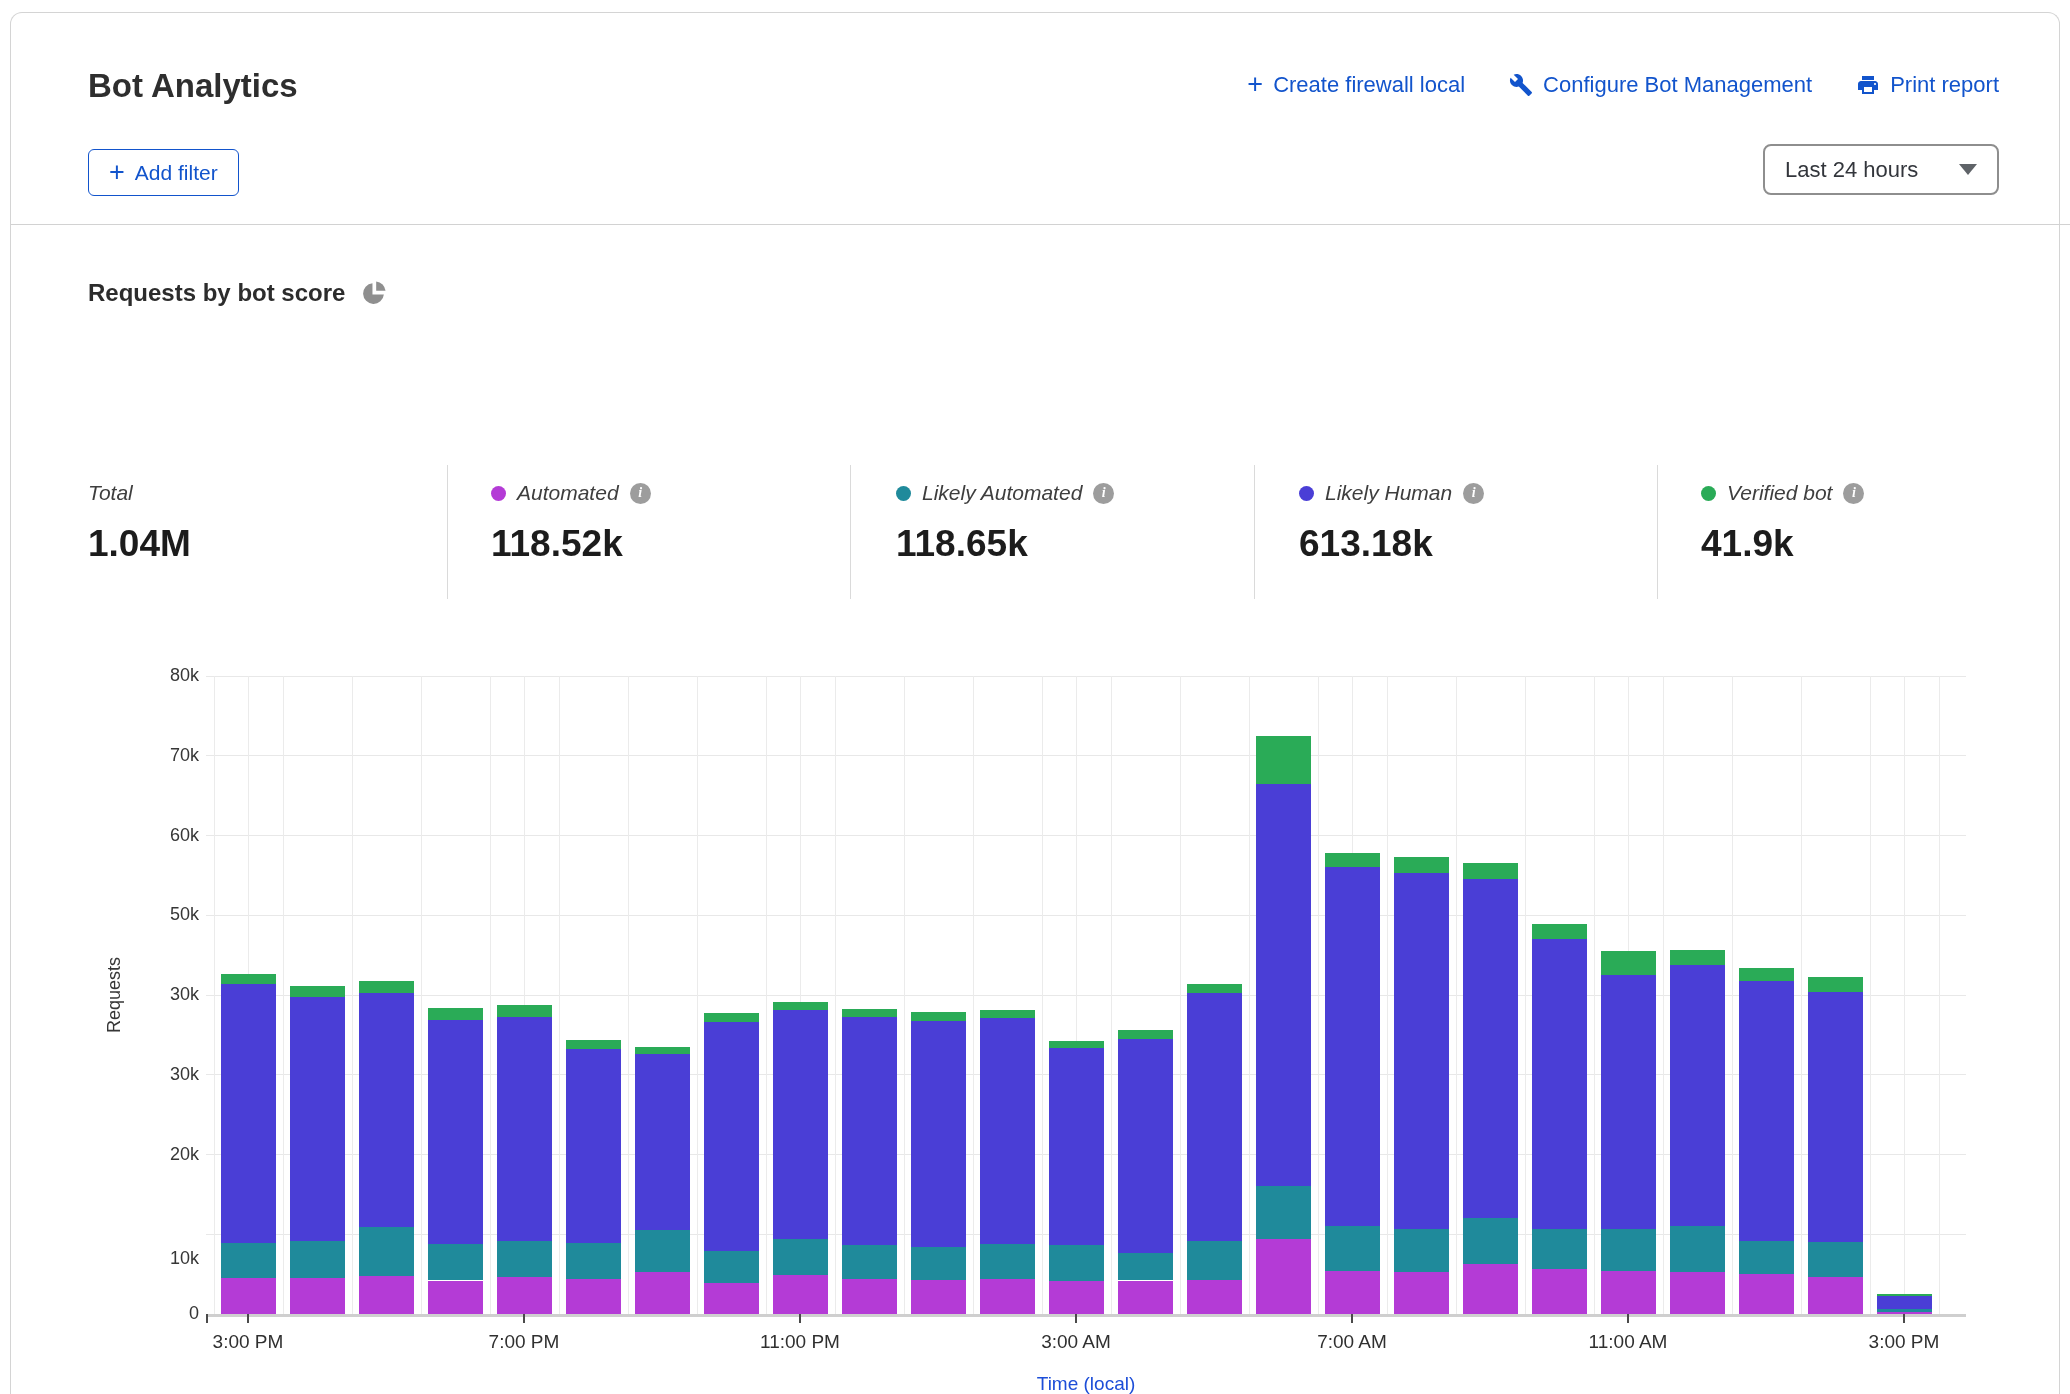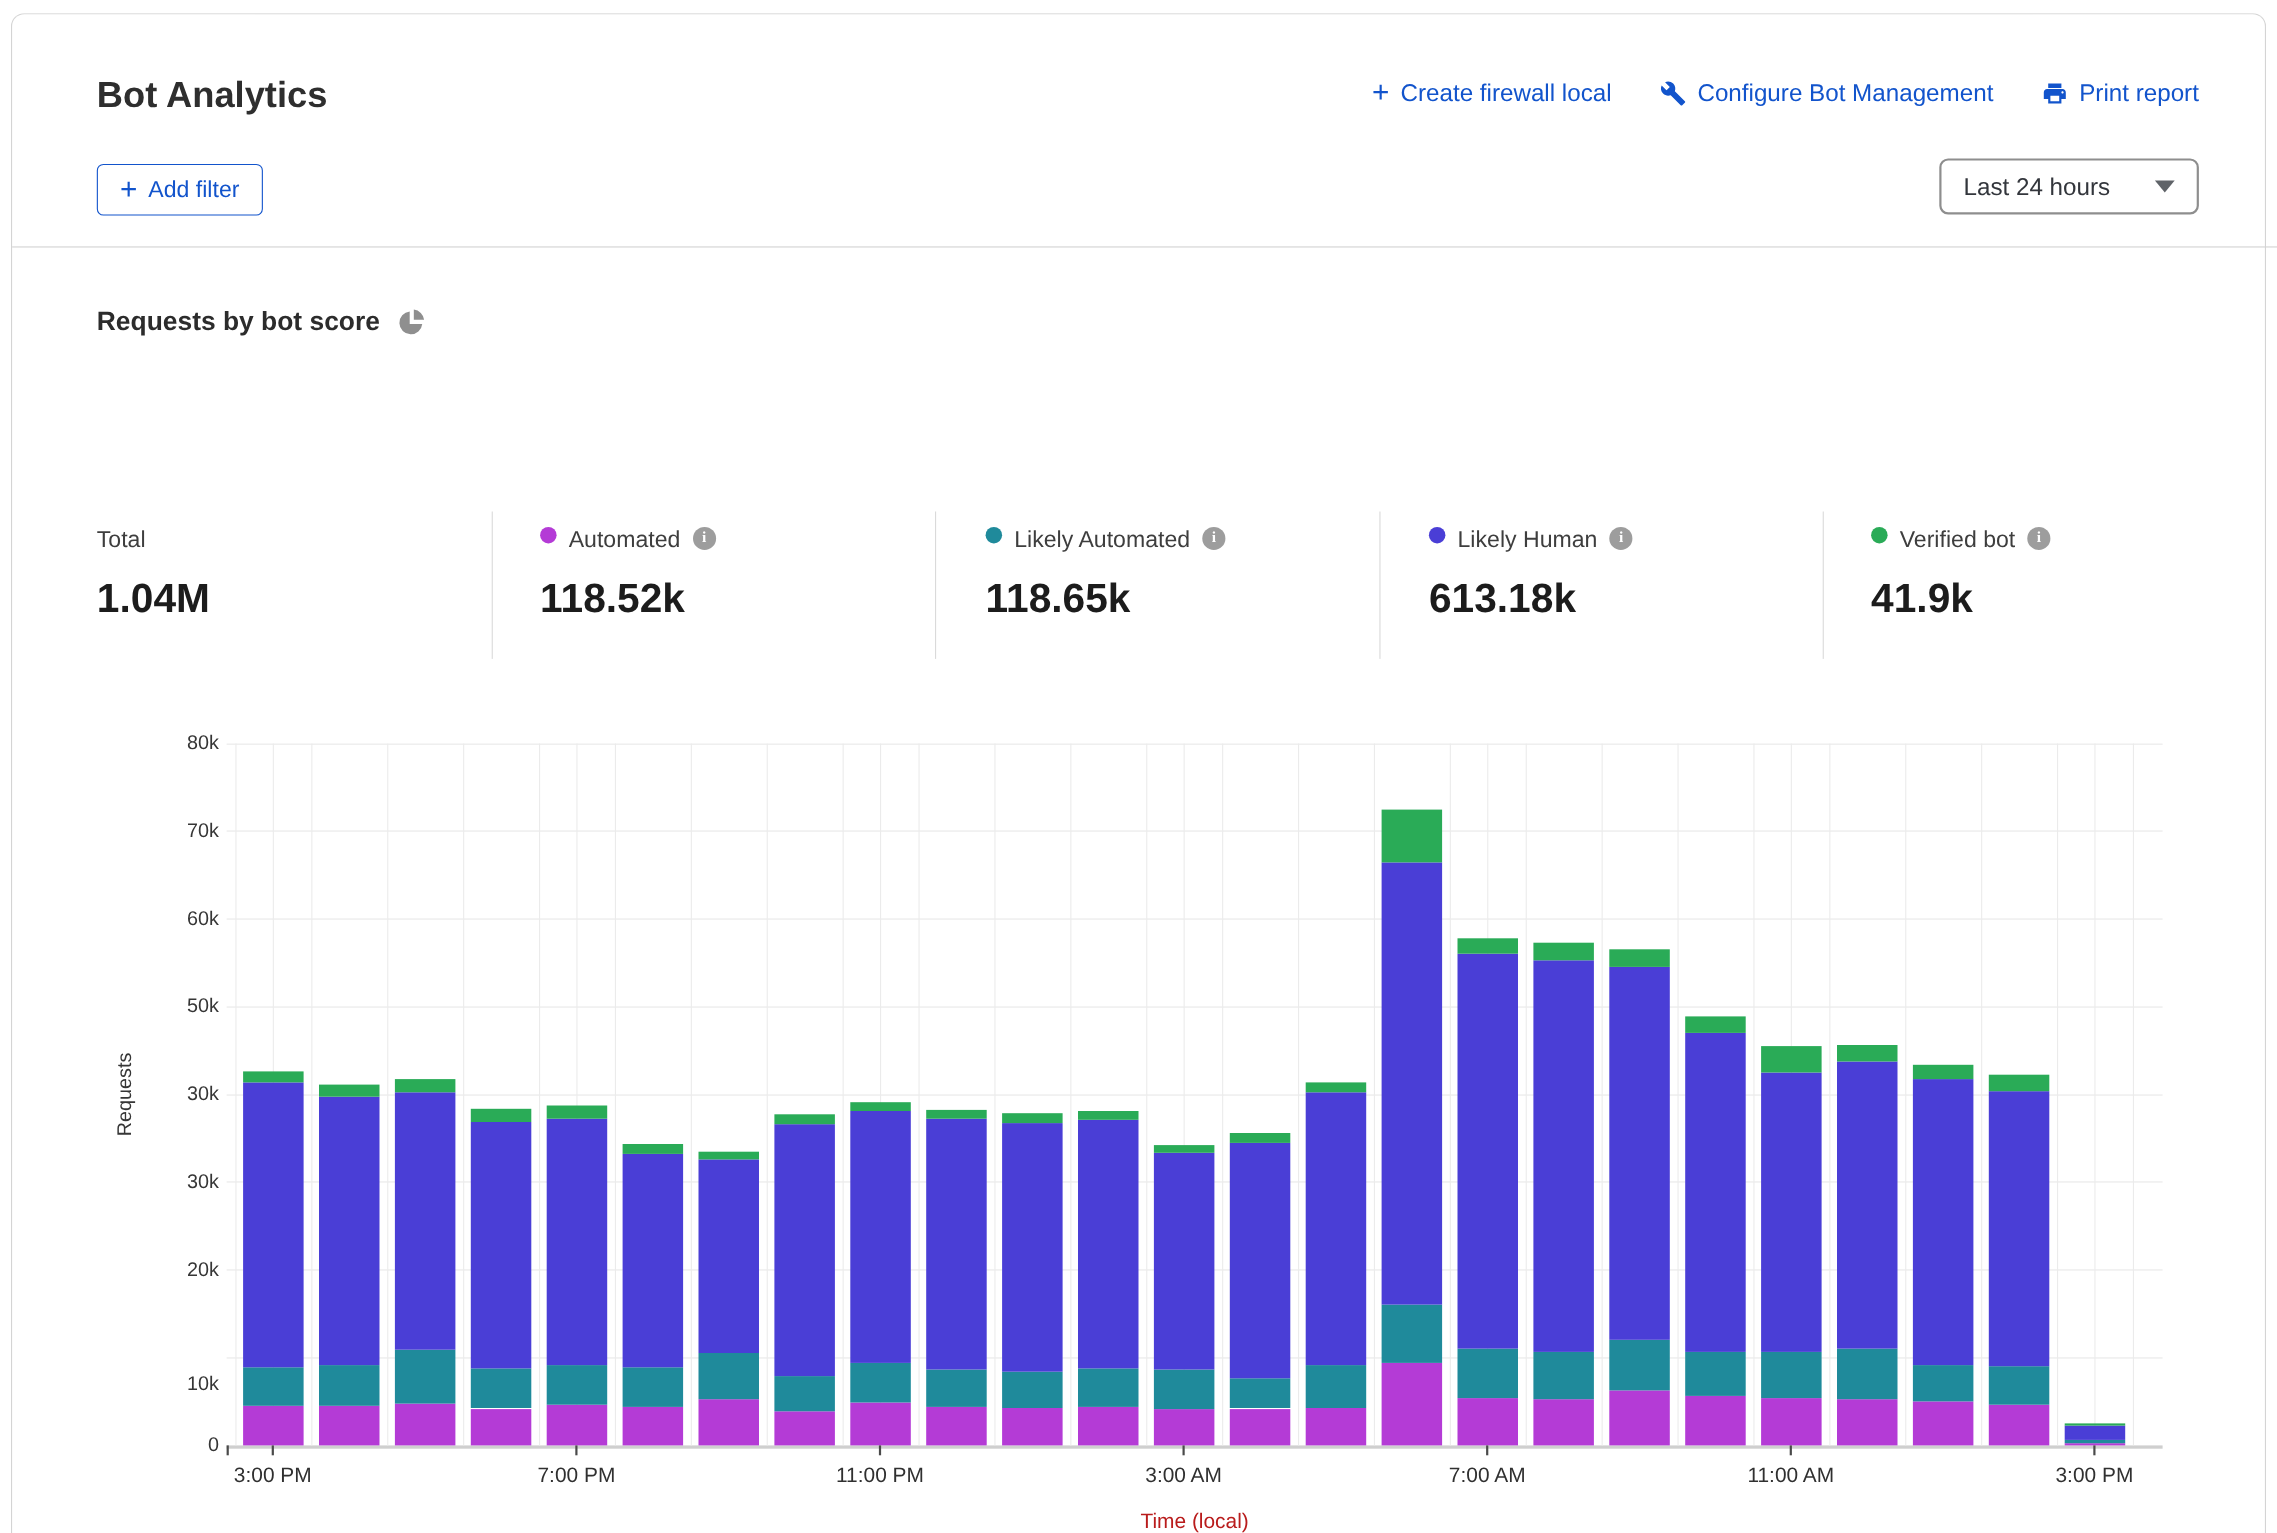--- a/index.html
+++ b/index.html
@@ -15,41 +15,41 @@
                 color:#1254cc; font-size:21px; cursor:pointer; font-family:inherit; }
   .dropdown { position:absolute; right:60px; top:131px; width:236px; height:51px; border:2px solid #8e8e8e;
               border-radius:8px; background:#fff; display:flex; align-items:center; justify-content:space-between;
               padding:0 20px; font-size:22px; color:#33363c; cursor:pointer; }
   .caret { width:0; height:0; border-left:9px solid transparent; border-right:9px solid transparent;
            border-top:11px solid #5f6368; }
   .header-divider { position:absolute; left:0; top:211px; width:2070px; height:1px; background:#d2d2d2; }
   .section-title-row { position:absolute; left:77px; top:266px; display:flex; align-items:center; gap:16px; }
   .section-title { font-size:24px; font-weight:700; color:#2c2c2c; }
   .stat-col { position:absolute; top:466px; }
-  .stat-label-row { display:flex; align-items:flex-start; gap:11px; height:28px; }
+  .stat-label-row { display:flex; align-items:center; gap:11px; height:28px;font-style:italic; }
   .stat-dot { width:15px; height:15px; border-radius:50%; flex:0 0 auto; }
   .stat-label { font-size:21px; color:#3e3e3e; }
   .info-icon { width:21px; height:21px; border-radius:50%; background:#9d9d9d; color:#fff; font-size:14px;
                font-weight:700; display:flex; align-items:center; justify-content:center; font-family:"Liberation Serif",serif; }
   .stat-value { margin-top:16px; font-size:37px; font-weight:700; color:#1c1c1c; }
   .stat-sep { position:absolute; top:452px; width:1px; height:134px; background:#dadada; }
   
   #plot { position:absolute; left:195px; top:635px; width:1760px; height:666px; }
   .hgrid { position:absolute; left:0; width:1760px; height:1px; background:#e8e8e8; }
   .hgrid.axis { height:3px; background:#cfcfcf; }
   .vgrid { position:absolute; top:28px; width:1px; height:638px; background:#ebebeb; }
   .bar-seg { position:absolute; }
   .xtick { position:absolute; top:666px; width:2px; height:9px; background:#4a4a4a; }
   #y-labels { position:absolute; left:92px; top:635px; width:96px; height:666px; }
   .ylab { position:absolute; right:0; width:96px; text-align:right; font-size:18px; color:#363636; }
   #x-labels { position:absolute; left:195px; top:1318px; width:1760px; height:30px; }
   .xlab { position:absolute; width:160px; text-align:center; font-size:19px; color:#303030; }
   .axis-title-y { position:absolute; left:103px; top:982px; transform:translate(-50%,-50%) rotate(-90deg);
                   transform-origin:center; font-size:18px; color:#363636; white-space:nowrap; }
-  .axis-title-x { position:absolute; left:195px; top:1360px; width:1760px; text-align:center; font-size:19px; color:#b91c1c; }
+  .axis-title-x { position:absolute; left:195px; top:1360px; width:1760px; text-align:center; font-size:19px; color:#1d4ed8; }
   svg { display:block; }
 </style>
 </head>
 <body>
 
 <div class="card">
 
   <h1 class="page-title">Bot Analytics</h1>
 
   <div class="actions">

